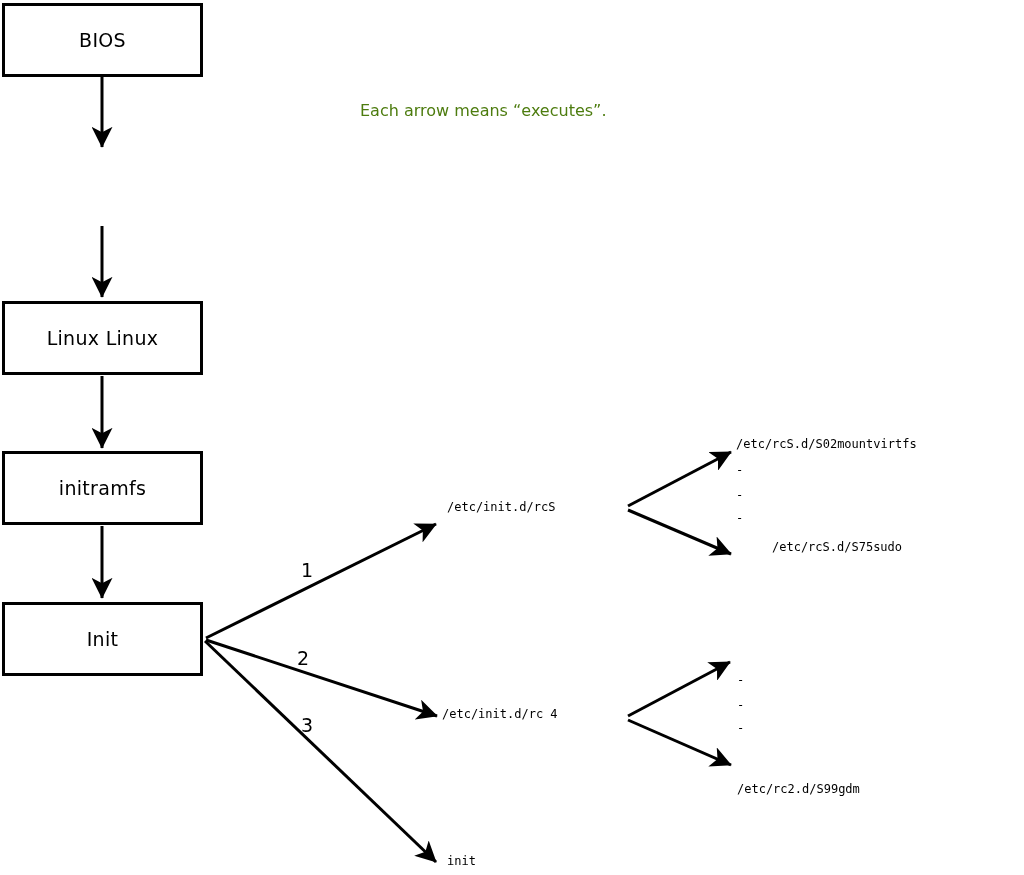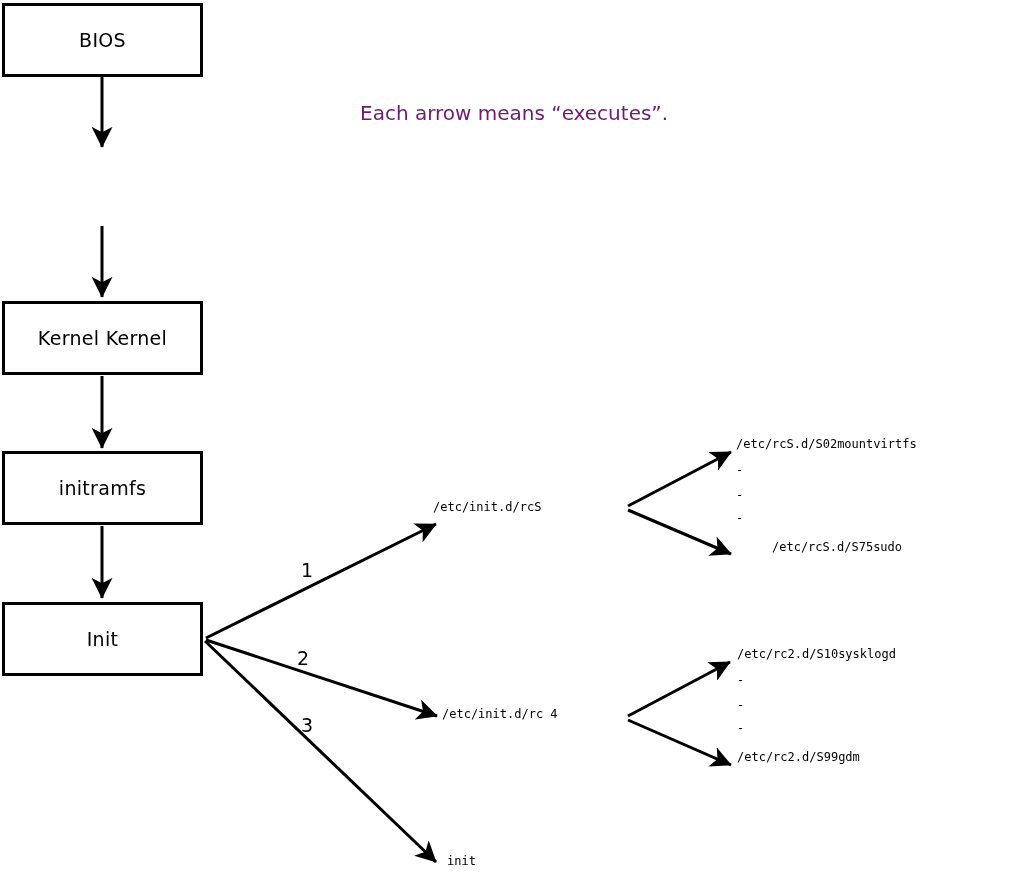--- a/index.html
+++ b/index.html
@@ -32,22 +32,22 @@
     background: #ffffff;
     display: flex;
     align-items: center;
     justify-content: center;
     font-size: 19px;
     color: #000000;
     letter-spacing: 0.3px;
   }
   .caption {
     position: absolute;
-    font-size: 20px;
-    color: #701a75;
+    font-size: 16px;
+    color: #4d7c0f;
     white-space: nowrap;
   }
   .edge-num {
     position: absolute;
     font-size: 19px;
     color: #000000;
   }
   .mono {
     position: absolute;
     font-family: "DejaVu Sans Mono", "Liberation Mono", monospace;
@@ -82,44 +82,43 @@
       <line x1="628" y1="510" x2="731" y2="554" marker-end="url(#ah)"></line>
       <line x1="628" y1="716" x2="730" y2="662" marker-end="url(#ah)"></line>
       <line x1="628" y1="720" x2="731" y2="765" marker-end="url(#ah)"></line>
     </g>
   </svg>
 
   <div class="box" style="top:3px">
       <span>BIOS</span>
     </div>
   <div class="box" style="top:301px">
-      <span>Kernel Kernel</span>
+      <span>Linux Linux</span>
     </div>
   <div class="box" style="top:602px">
       <span>Init</span>
     </div>
   <div class="box" style="top:451px">
       <span>initramfs</span>
     </div>
 
   <div class="caption" style="left:360px; top:101px">Each arrow means “executes”.</div>
 
   <div class="edge-num" style="left:301px; top:559px">1</div>
   <div class="edge-num" style="left:297px; top:647px">2</div>
   <div class="edge-num" style="left:301px; top:714px">3</div>
 
-  <div class="mono" style="left:433px; top:498px">/etc/init.d/rcS</div>
+  <div class="mono" style="left:447px; top:498px">/etc/init.d/rcS</div>
   <div class="mono" style="left:442px; top:705px">/etc/init.d/rc 4</div>
   <div class="mono" style="left:447px; top:852px">init</div>
 
   <div class="mono" style="left:736px; top:435px">/etc/rcS.d/S02mountvirtfs</div>
   <div class="mono" style="left:736px; top:461px">-</div>
   <div class="mono" style="left:736px; top:486px">-</div>
   <div class="mono" style="left:736px; top:509px">-</div>
   <div class="mono" style="left:772px; top:538px">/etc/rcS.d/S75sudo</div>
 
-  <div class="mono" style="left:737px; top:645px">/etc/rc2.d/S10sysklogd</div>
   <div class="mono" style="left:737px; top:671px">-</div>
   <div class="mono" style="left:737px; top:696px">-</div>
   <div class="mono" style="left:737px; top:719px">-</div>
-  <div class="mono" style="left:737px; top:748px">/etc/rc2.d/S99gdm</div>
+  <div class="mono" style="left:737px; top:780px">/etc/rc2.d/S99gdm</div>
 
 </div>
 
 </body></html>

